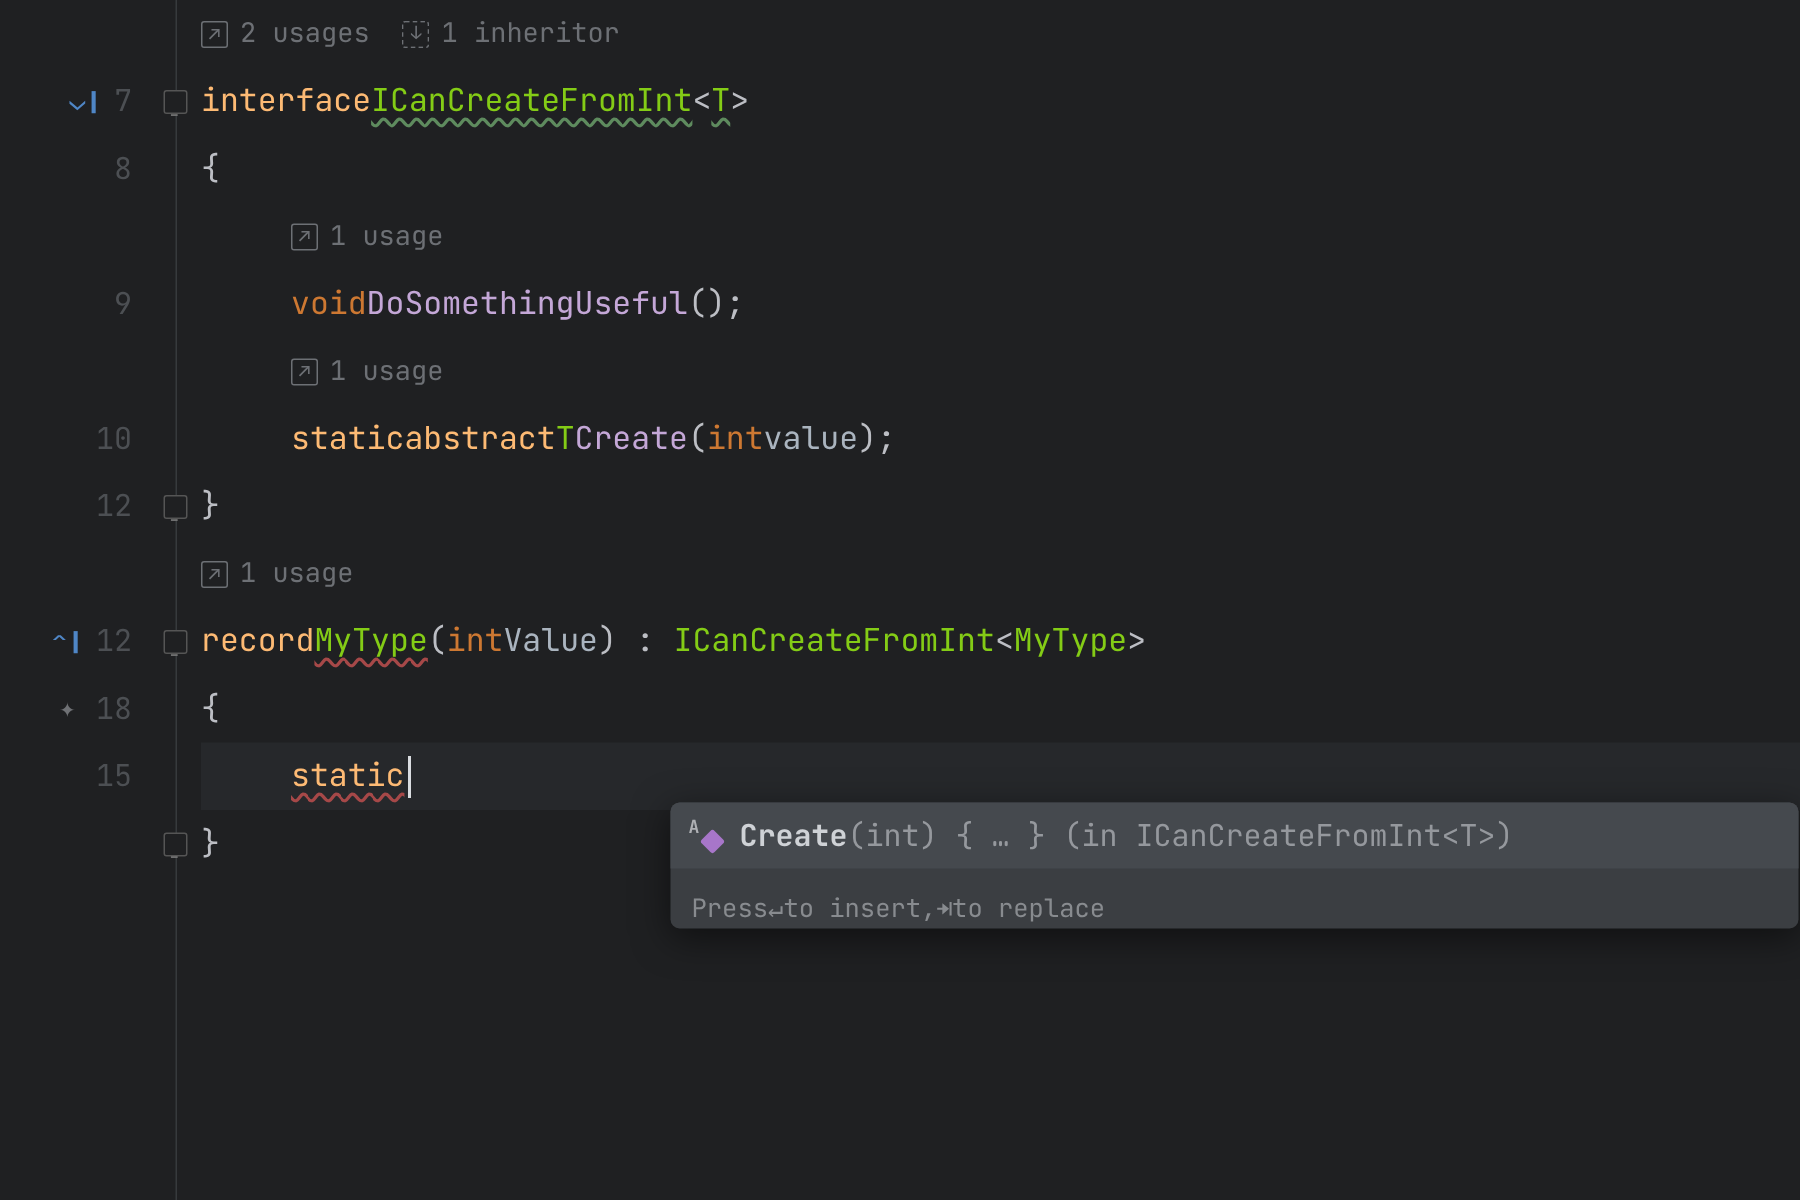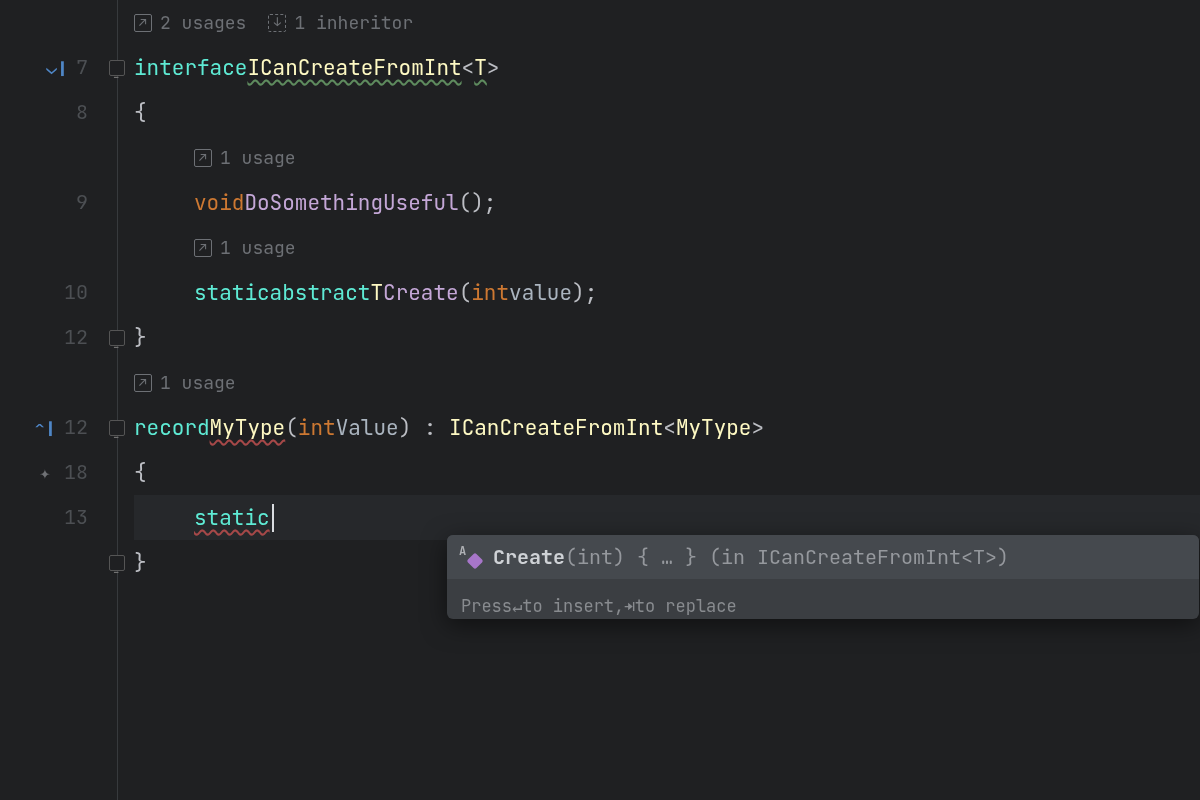--- a/index.html
+++ b/index.html
@@ -76,23 +76,23 @@
   .hint-ic {
     width:18px;height:18px;border:1px solid #6d7075;border-radius:2px;
     display:inline-flex;align-items:center;justify-content:center;
     font-size:13px;color:#6d7075; box-sizing:border-box;
   }
   .hint-ic-dash {
     width:18px;height:18px;border:1px dashed #6d7075;border-radius:2px;
     display:inline-flex;align-items:center;justify-content:center;
     font-size:12px;color:#6d7075; box-sizing:border-box;
   }
-  .kw   { color:#5eead4; }
+  .kw   { color:#fdba74; }
   .kw2  { color:#cd7832; }
-  .type { color:#fef9c3; }
+  .type { color:#84cc16; }
   .method { color:#c4a7d7; }
   .param{ color:#aab4bf; }
   .punct{ color:#bcbec4; }
   .wavy-g { text-decoration: underline wavy #5e8b5e; text-underline-offset:4px; }
   .wavy-r { text-decoration: underline wavy #a64848; text-underline-offset:4px; }
   .active-line { background:#26282b; }
   .caret {
     display:inline-block; width:2px; height:28px; background:#d9dce0; vertical-align:middle; margin-left:2px;
     animation: blink 1s steps(1) infinite;
   }
@@ -175,21 +175,21 @@
         <span>12</span>
       </div>
     <div class="ln">
         <span class="icon-cell">
           <span class="bulb">✦</span>
         </span>
         <span>18</span>
       </div>
     <div class="ln">
         <span class="icon-cell"></span>
-        <span>13</span>
+        <span>15</span>
       </div>
   </div>
 
   <div class="fold-strip">
     <div class="fm">
         <span class="fold-box"></span>
       </div>
     <div class="fm"></div>
     <div class="fm"></div>
     <div class="fm"></div>

